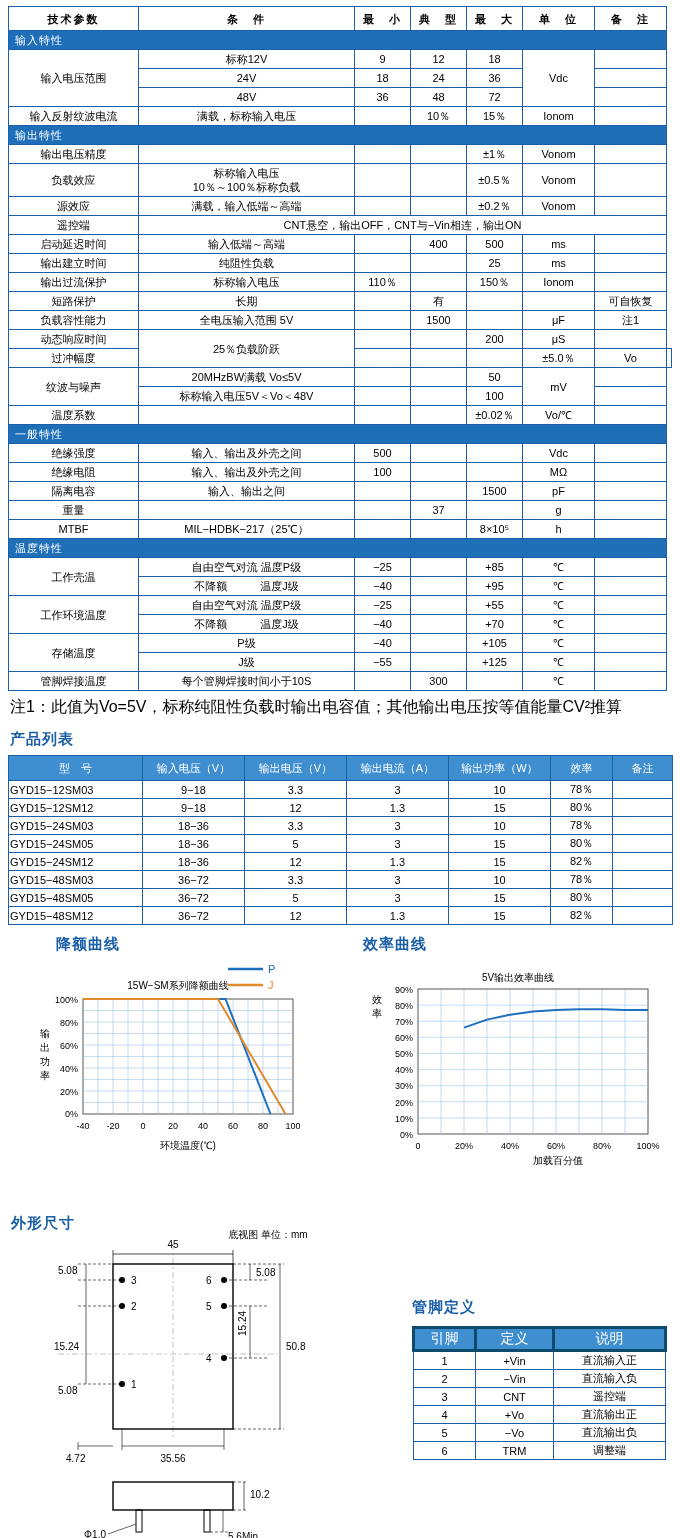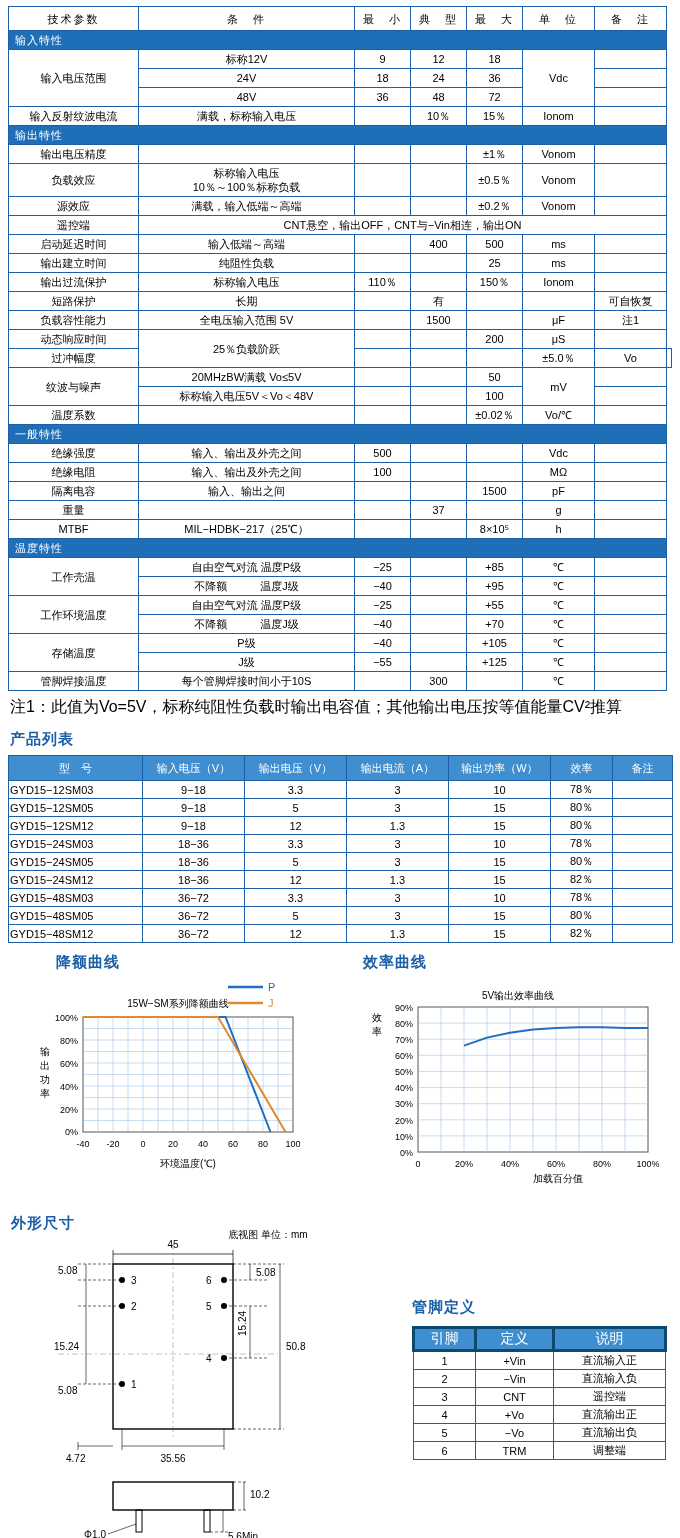--- a/index.html
+++ b/index.html
@@ -25,21 +25,21 @@
   table.spec td, table.spec th {
     border: 1px solid #1a5fa8;
     padding: 2px 3px;
     font-size: 11px;
     line-height: 14px;
     vertical-align: middle;
     text-align: center;
   }
   table.spec thead th {
     background: #ffffff;
-    font-weight: normal;
+    font-weight: bold;
     letter-spacing: 2px;
     height: 24px;
   }
   tr.section td {
     background: #1e6fb8;
     color: #ffffff;
     text-align: left;
     font-weight: normal;
     padding-left: 6px;
     height: 17px;
@@ -440,29 +440,20 @@
       </tr>
     </thead>
     <tbody id="prod-body">
         <tr>
           <td class="name">GYD15−12SM03</td>
           <td>9−18</td>
           <td>3.3</td>
           <td>3</td>
           <td>10</td>
           <td>78％</td>
-          <td></td>
-        </tr>
-        <tr>
-          <td class="name">GYD15−12SM05</td>
-          <td>9−18</td>
-          <td>5</td>
-          <td>3</td>
-          <td>15</td>
-          <td>80％</td>
           <td></td>
         </tr>
         <tr>
           <td class="name">GYD15−12SM12</td>
           <td>9−18</td>
           <td>12</td>
           <td>1.3</td>
           <td>15</td>
           <td>80％</td>
           <td></td>

